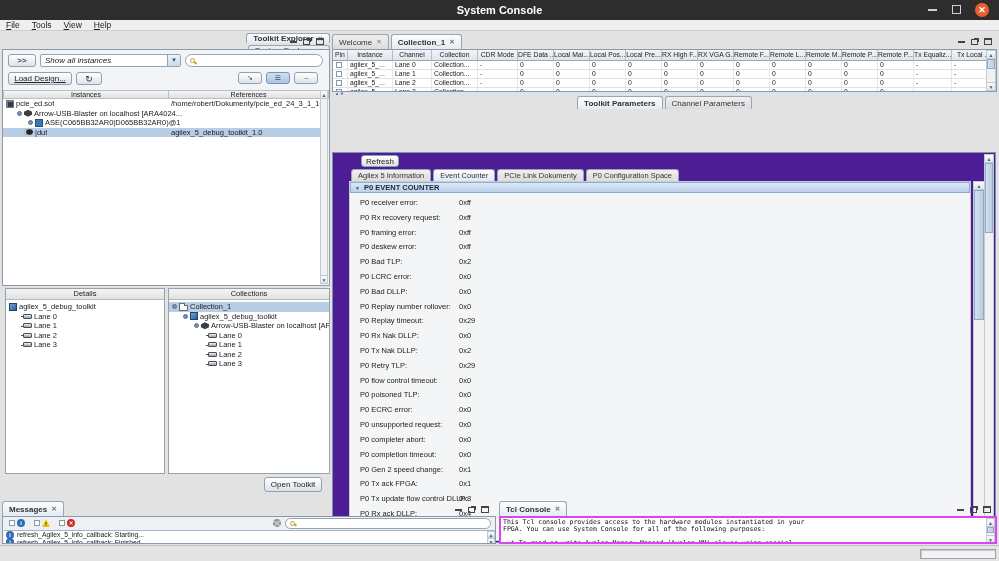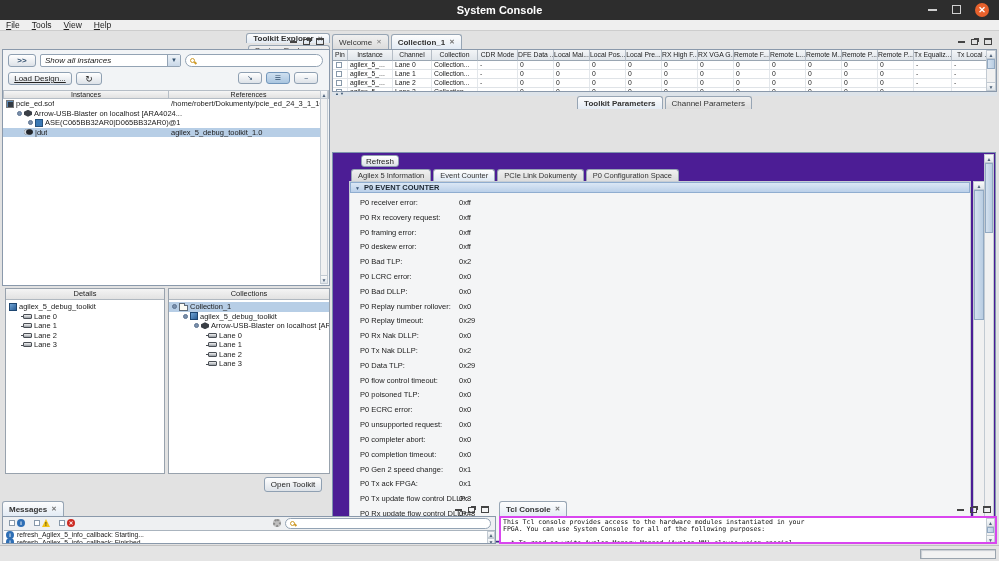--- a/index.html
+++ b/index.html
@@ -487,21 +487,21 @@
         </div>
         <div class="crow">
           <span class="clabel">P0 Rx Nak DLLP:</span>
           <span class="cvalue">0x0</span>
         </div>
         <div class="crow">
           <span class="clabel">P0 Tx Nak DLLP:</span>
           <span class="cvalue">0x2</span>
         </div>
         <div class="crow">
-          <span class="clabel">P0 Data TLP:</span>
+          <span class="clabel">P0 Retry TLP:</span>
           <span class="cvalue">0x29</span>
         </div>
         <div class="crow">
           <span class="clabel">P0 flow control timeout:</span>
           <span class="cvalue">0x0</span>
         </div>
         <div class="crow">
           <span class="clabel">P0 poisoned TLP:</span>
           <span class="cvalue">0x0</span>
         </div>
@@ -525,20 +525,24 @@
           <span class="clabel">P0 Gen 2 speed change:</span>
           <span class="cvalue">0x1</span>
         </div>
         <div class="crow">
           <span class="clabel">P0 Tx ack FPGA:</span>
           <span class="cvalue">0x1</span>
         </div>
         <div class="crow">
           <span class="clabel">P0 Tx update flow control DLLP:</span>
           <span class="cvalue">0x8</span>
+        </div>
+        <div class="crow">
+          <span class="clabel">P0 Rx ack DLLP:</span>
+          <span class="cvalue">0x4</span>
         </div>
         <div class="crow">
           <span class="clabel">P0 Rx update flow control DLLP:</span>
           <span class="cvalue">0x48</span>
         </div>
       </div>
     <div class="abs btn clear-btn">clear P0 counter</div>
   </div>
   <div class="abs scroll-v ivscroll">
     <div class="sarrow">▲</div>

